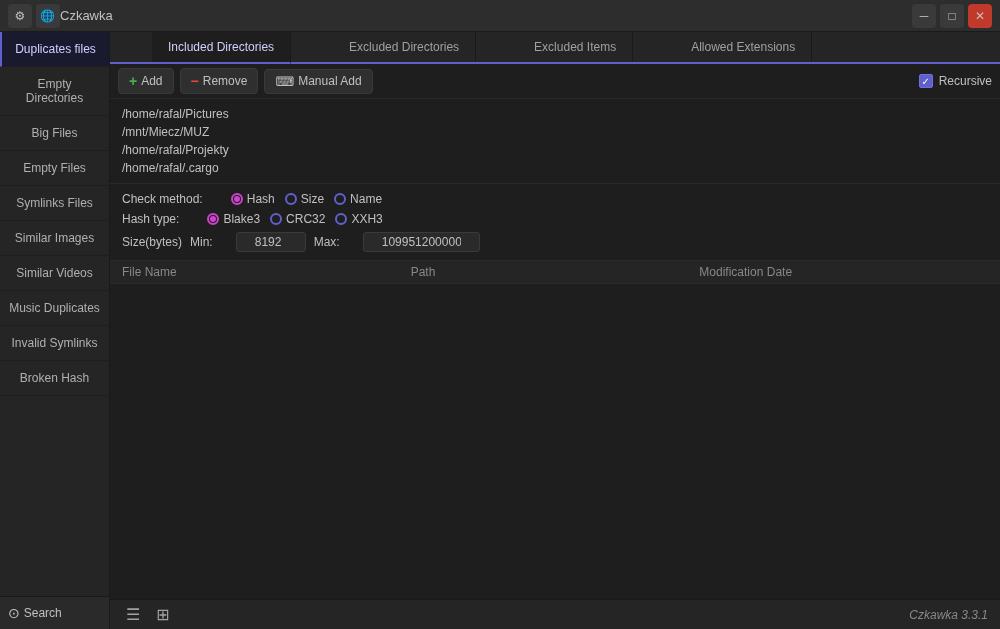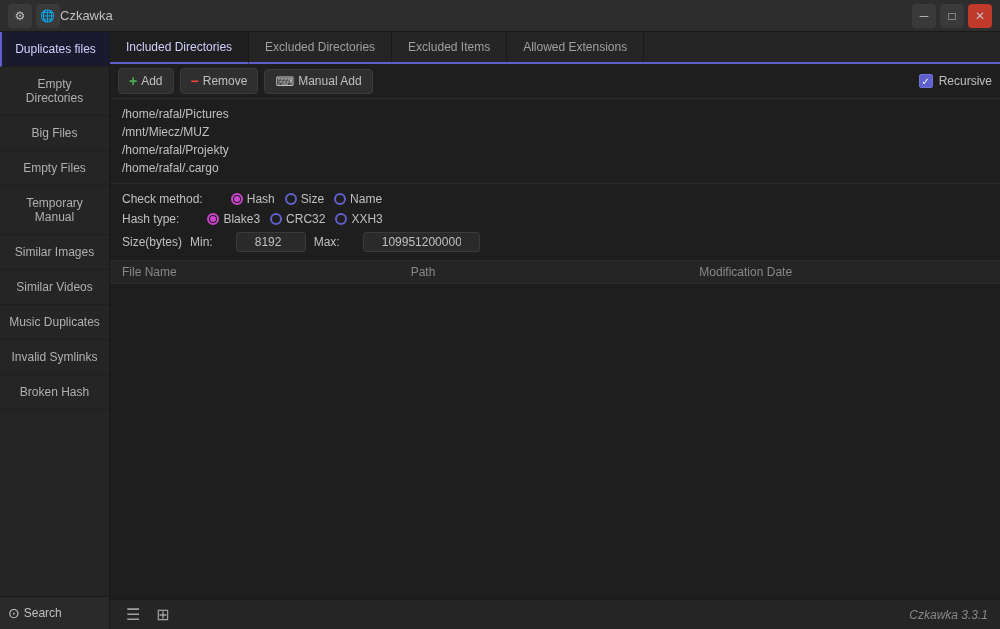--- a/index.html
+++ b/index.html
@@ -110,20 +110,21 @@
       background: #252525;
       border-bottom: 2px solid #6060cc;
       flex-shrink: 0;
     }
     .tab {
       padding: 8px 16px;
       cursor: pointer;
       color: #a0a0a0;
       font-size: 12px;
       border-right: 1px solid #1a1a1a;
+      margin-left: 42px;
     }
     .tab.active {
       background: #1e1e1e;
       color: #d0d0ff;
       border-bottom: 2px solid #6060cc;
       margin-bottom: -2px;
     }
 
     
     .toolbar {
@@ -328,21 +329,21 @@
     <div class="sidebar-item">
       <span>Empty Directories</span>
     </div>
     <div class="sidebar-item">
       <span>Big Files</span>
     </div>
     <div class="sidebar-item">
       <span>Empty Files</span>
     </div>
     <div class="sidebar-item">
-      <span>Temporary Manual</span>
+      <span>Symlinks Files</span>
     </div>
     <div class="sidebar-item">
       <span>Similar Images</span>
     </div>
     <div class="sidebar-item">
       <span>Similar Videos</span>
     </div>
     <div class="sidebar-item">
       <span>Music Duplicates</span>
     </div>

